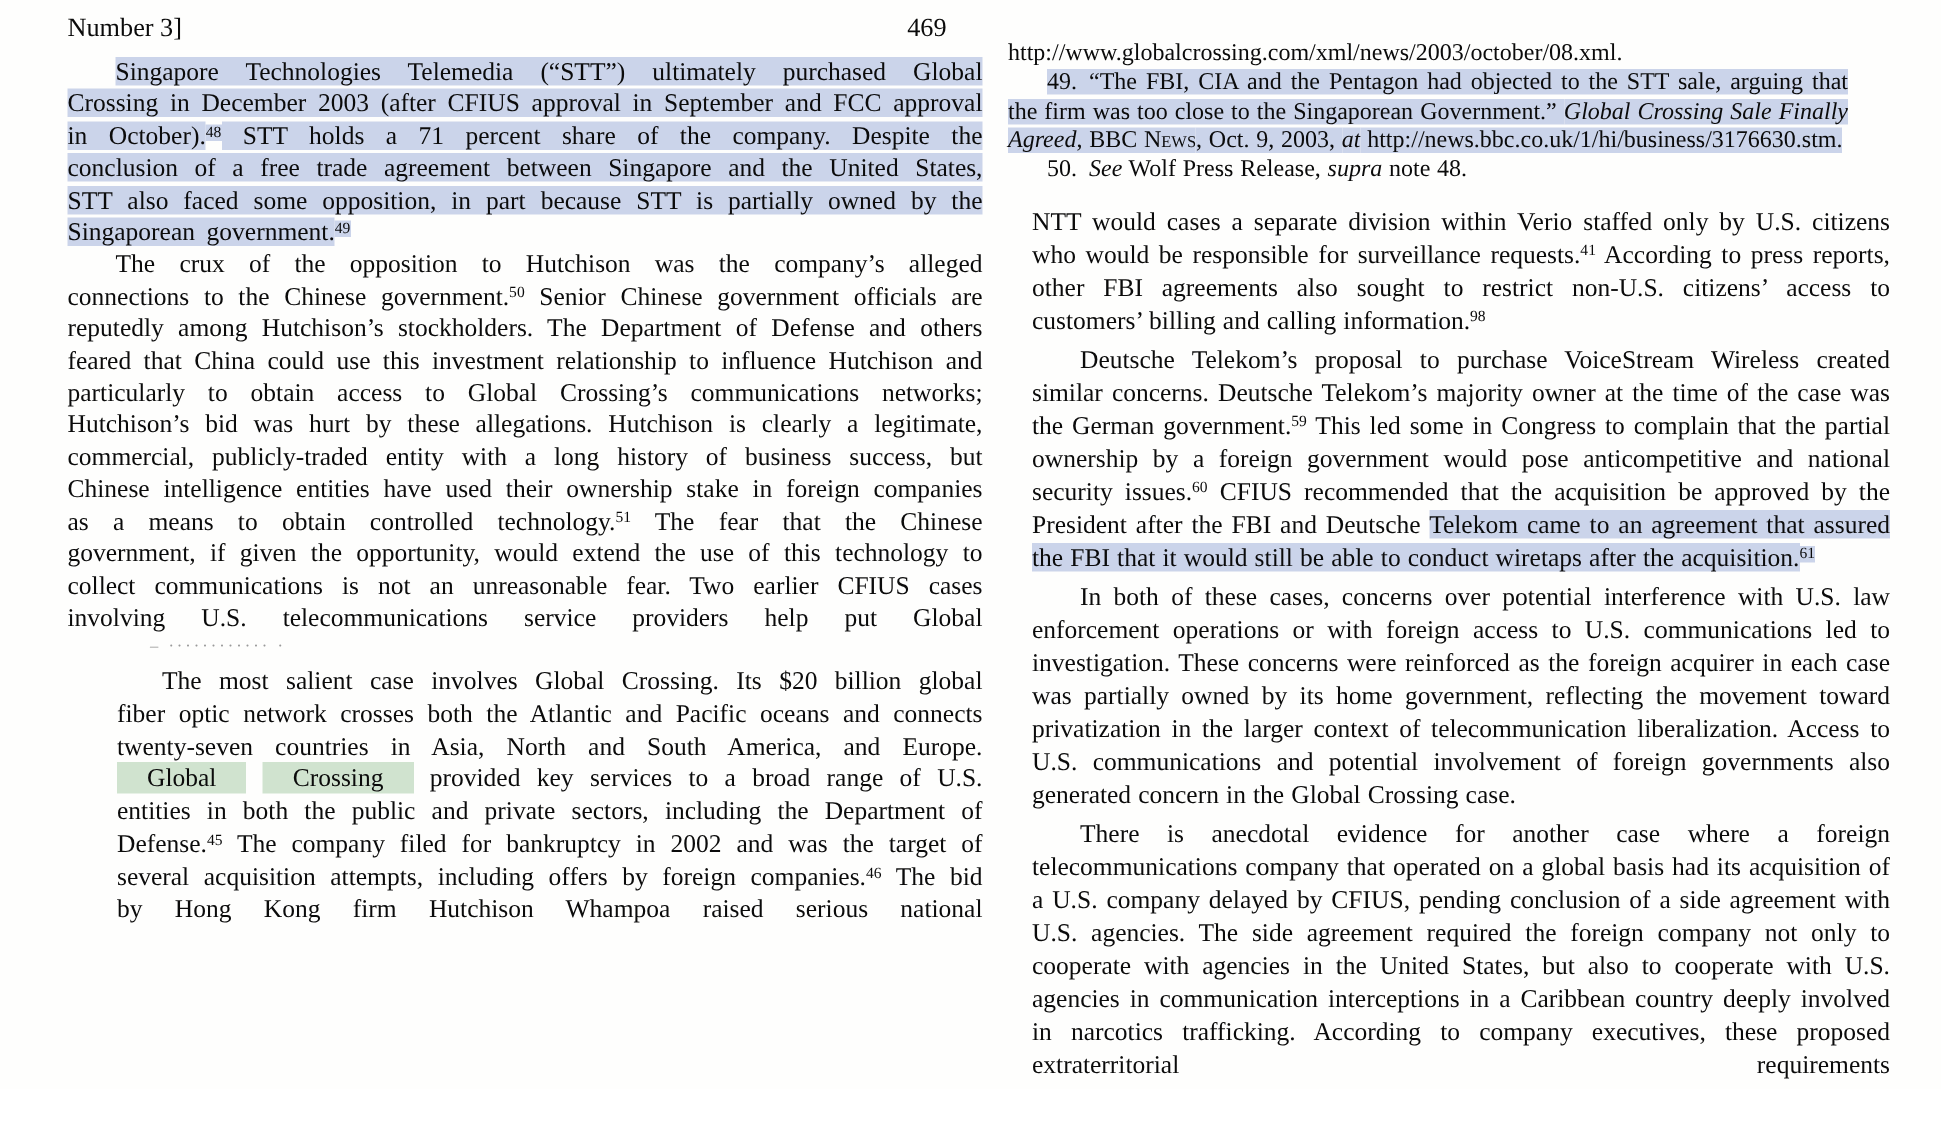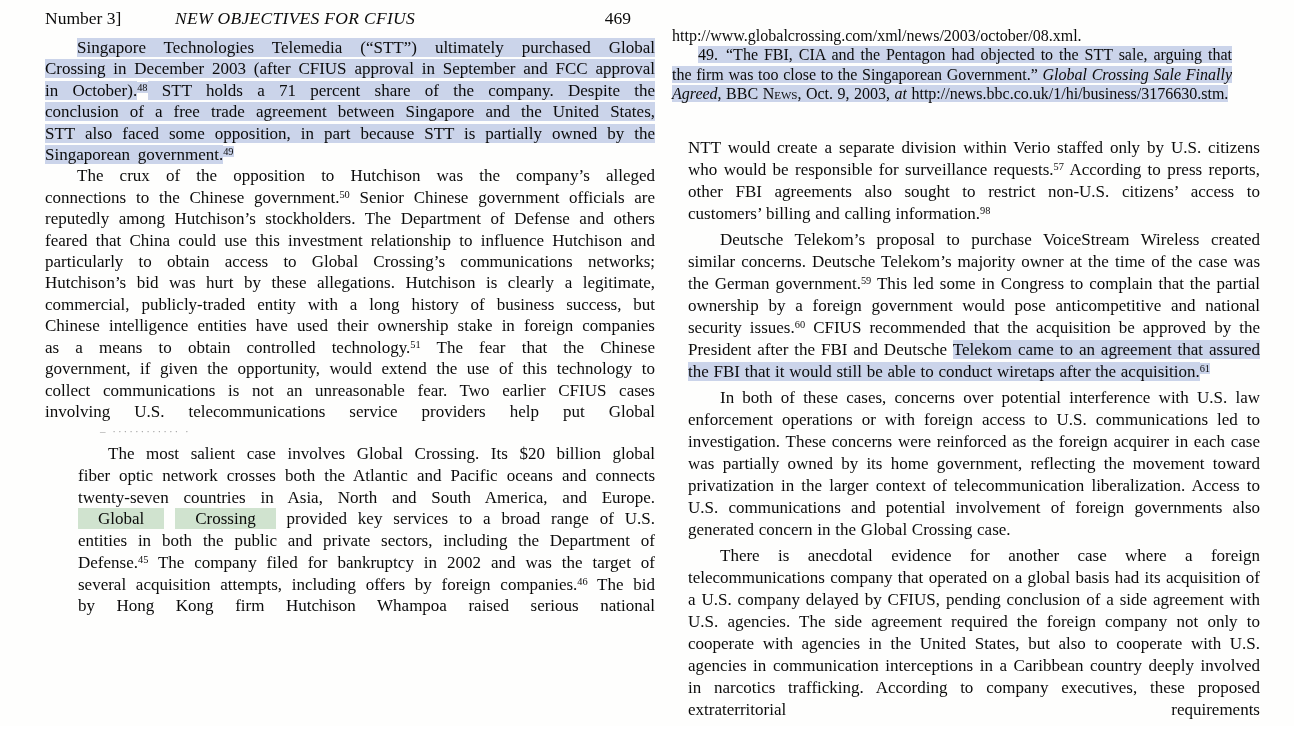--- a/index.html
+++ b/index.html
@@ -55,40 +55,40 @@
   }
 </style>
 </head>
 <body>
 
 <div id="root" style="--hl-blue: #cbd4ea; --hl-green: #d0e3cf;">
 
   <section class="left-col">
     <header class="lp-header">
       <span class="issue">Number 3]</span>
-      <span class="title">NEW OBJECTIVES FOR CFIUS</span>
       <span class="pageno">469</span>
     </header>
 
 
     <p class="bl p2"><span class="hl-blue">Singapore Technologies Telemedia (“STT”) ultimately purchased Global Crossing in December 2003 (after CFIUS approval in September and FCC approval in October).</span><span class="sup hl-blue">48</span><span class="hl-blue"> STT holds a 71 percent share of the company. Despite the conclusion of a free trade agreement between Singapore and the United States, STT also faced some opposition, in part because STT is partially owned by the Singaporean government.</span><span class="sup hl-blue">49</span></p>
 
     <p class="bl p3 jlast"><span>The crux of the opposition to Hutchison was the company’s alleged connections to the Chinese government.</span><span class="sup">50</span><span> Senior Chinese government officials are reputedly among Hutchison’s stockholders. The Department of Defense and others feared that China could use this investment relationship to influence Hutchison and particularly to obtain access to Global Crossing’s communications networks; Hutchison’s bid was hurt by these allegations. Hutchison is clearly a legitimate, commercial, publicly-traded entity with a long history of business success, but Chinese intelligence entities have used their ownership stake in foreign companies as a means to obtain controlled technology.</span><span class="sup">51</span><span> The fear that the Chinese government, if given the opportunity, would extend the use of this technology to collect communications is not an unreasonable fear. Two earlier CFIUS cases involving U.S. telecommunications service providers help put Global</span></p>
 
     <div class="smudge">– ············ ·</div>
 
     <p class="bl p4 jlast"><span>The most salient case involves Global Crossing. Its $20 billion global fiber optic network crosses both the Atlantic and Pacific oceans and connects twenty-seven countries in Asia, North and South America, and Europe. </span><span class="hl-green">Global</span><span> </span><span class="hl-green">Crossing</span><span> provided key services to a broad range of U.S. entities in both the public and private sectors, including the Department of Defense.</span><span class="sup">45</span><span> The company filed for bankruptcy in 2002 and was the target of several acquisition attempts, including offers by foreign companies.</span><span class="sup">46</span><span> The bid by Hong Kong firm Hutchison Whampoa raised serious national</span></p>
   </section>
 
   <section class="fn-col">
     <p class="fn"><span>http://www.globalcrossing.com/xml/news/2003/october/08.xml.</span></p>
     <p class="fn fn-note"><span class="hl-blue">49. “The FBI, CIA and the Pentagon had objected to the STT sale, arguing that the firm was too close to the Singaporean Government.” </span><span class="ital hl-blue">Global Crossing Sale Finally Agreed</span><span class="hl-blue">, </span><span class="smallcaps hl-blue">BBC News</span><span class="hl-blue">, Oct. 9, 2003, </span><span class="ital hl-blue">at</span><span class="hl-blue"> http://news.bbc.co.uk/1/hi/business/3176630.stm.</span></p>
+    <p class="fn fn-note"><span>50. </span><span class="ital">See</span><span> Wolf Press Release, </span><span class="ital">supra</span><span> note 48.</span></p>
   </section>
 
   <section class="right-body">
-    <p><span>NTT would create a separate division within Verio staffed only by U.S. citizens who would be responsible for surveillance requests.</span><span class="sup">57</span><span> According to press reports, other FBI agreements also sought to restrict non-U.S. citizens’ access to customers’ billing and calling information.</span><span class="sup">98</span></p>
+    <p><span>NTT would cases a separate division within Verio staffed only by U.S. citizens who would be responsible for surveillance requests.</span><span class="sup">41</span><span> According to press reports, other FBI agreements also sought to restrict non-U.S. citizens’ access to customers’ billing and calling information.</span><span class="sup">98</span></p>
     <p class="ind"><span>Deutsche Telekom’s proposal to purchase VoiceStream Wireless created similar concerns. Deutsche Telekom’s majority owner at the time of the case was the German government.</span><span class="sup">59</span><span> This led some in Congress to complain that the partial ownership by a foreign government would pose anticompetitive and national security issues.</span><span class="sup">60</span><span> CFIUS recommended that the acquisition be approved by the President after the FBI and Deutsche </span><span class="hl-blue">Telekom came to an agreement that assured the FBI that it would still be able to conduct wiretaps after the acquisition.</span><span class="sup hl-blue">61</span></p>
     <p class="ind"><span>In both of these cases, concerns over potential interference with U.S. law enforcement operations or with foreign access to U.S. communications led to investigation. These concerns were reinforced as the foreign acquirer in each case was partially owned by its home government, reflecting the movement toward privatization in the larger context of telecommunication liberalization. Access to U.S. communications and potential involvement of foreign governments also generated concern in the Global Crossing case.</span></p>
     <p class="ind jlast"><span>There is anecdotal evidence for another case where a foreign telecommunications company that operated on a global basis had its acquisition of a U.S. company delayed by CFIUS, pending conclusion of a side agreement with U.S. agencies. The side agreement required the foreign company not only to cooperate with agencies in the United States, but also to cooperate with U.S. agencies in communication interceptions in a Caribbean country deeply involved in narcotics trafficking. According to company executives, these proposed extraterritorial requirements</span></p>
   </section>
 
   <div class="bottom-bar"></div>
 </div>
 
 </body></html>

